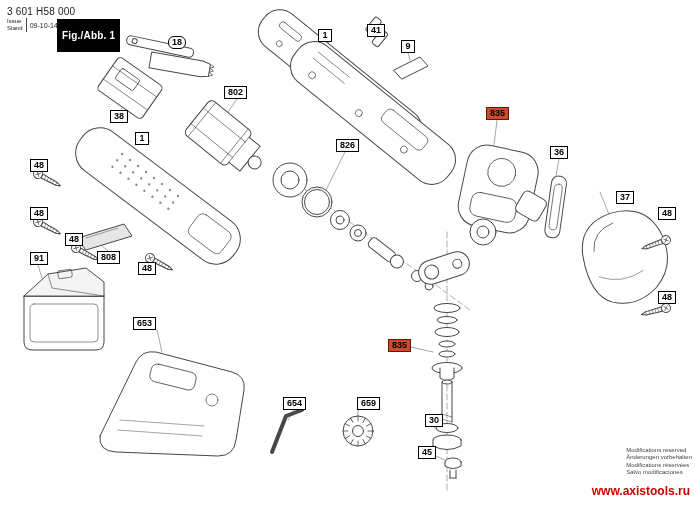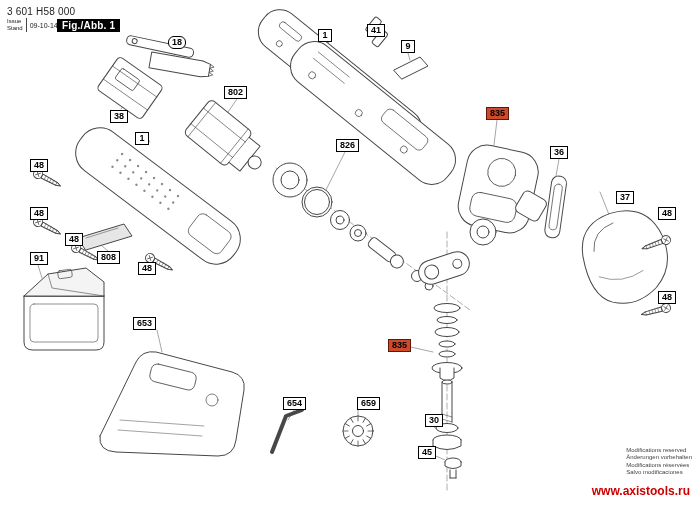--- a/index.html
+++ b/index.html
@@ -10,21 +10,21 @@
   }
   .diagram-svg { position:absolute; left:0; top:0; }
 
   .header-partnum { position:absolute; left:7px; top:6px; font-size:10px; letter-spacing:.2px; }
   .header-issue { position:absolute; left:7px; top:18px; display:flex; align-items:center; }
   .issue-col { display:flex; flex-direction:column; font-size:6px; line-height:7px; }
   .issue-divider { width:1px; height:14px; background:#444; margin:0 3px; }
   .issue-date { font-size:7px; }
   .fig-box {
     position:absolute; left:57px; top:19px; background:#000; color:#fff;
-    font-size:10px; font-weight:bold; padding:1px 5px; letter-spacing:.2px;
+    font-size:10px; font-weight:bold; padding:11px 5px; letter-spacing:.2px;
   }
 
   .part-label {
     position:absolute; border:1px solid #000; background:#fff; color:#000;
     font-size:9px; font-weight:bold; line-height:11px; padding:0 3px;
     min-width:14px; text-align:center; white-space:nowrap;
   }
   .part-label.highlight { background:var(--highlight,#cf4a2b); border-color:#5f160b; }
 
   .footer-notes {

